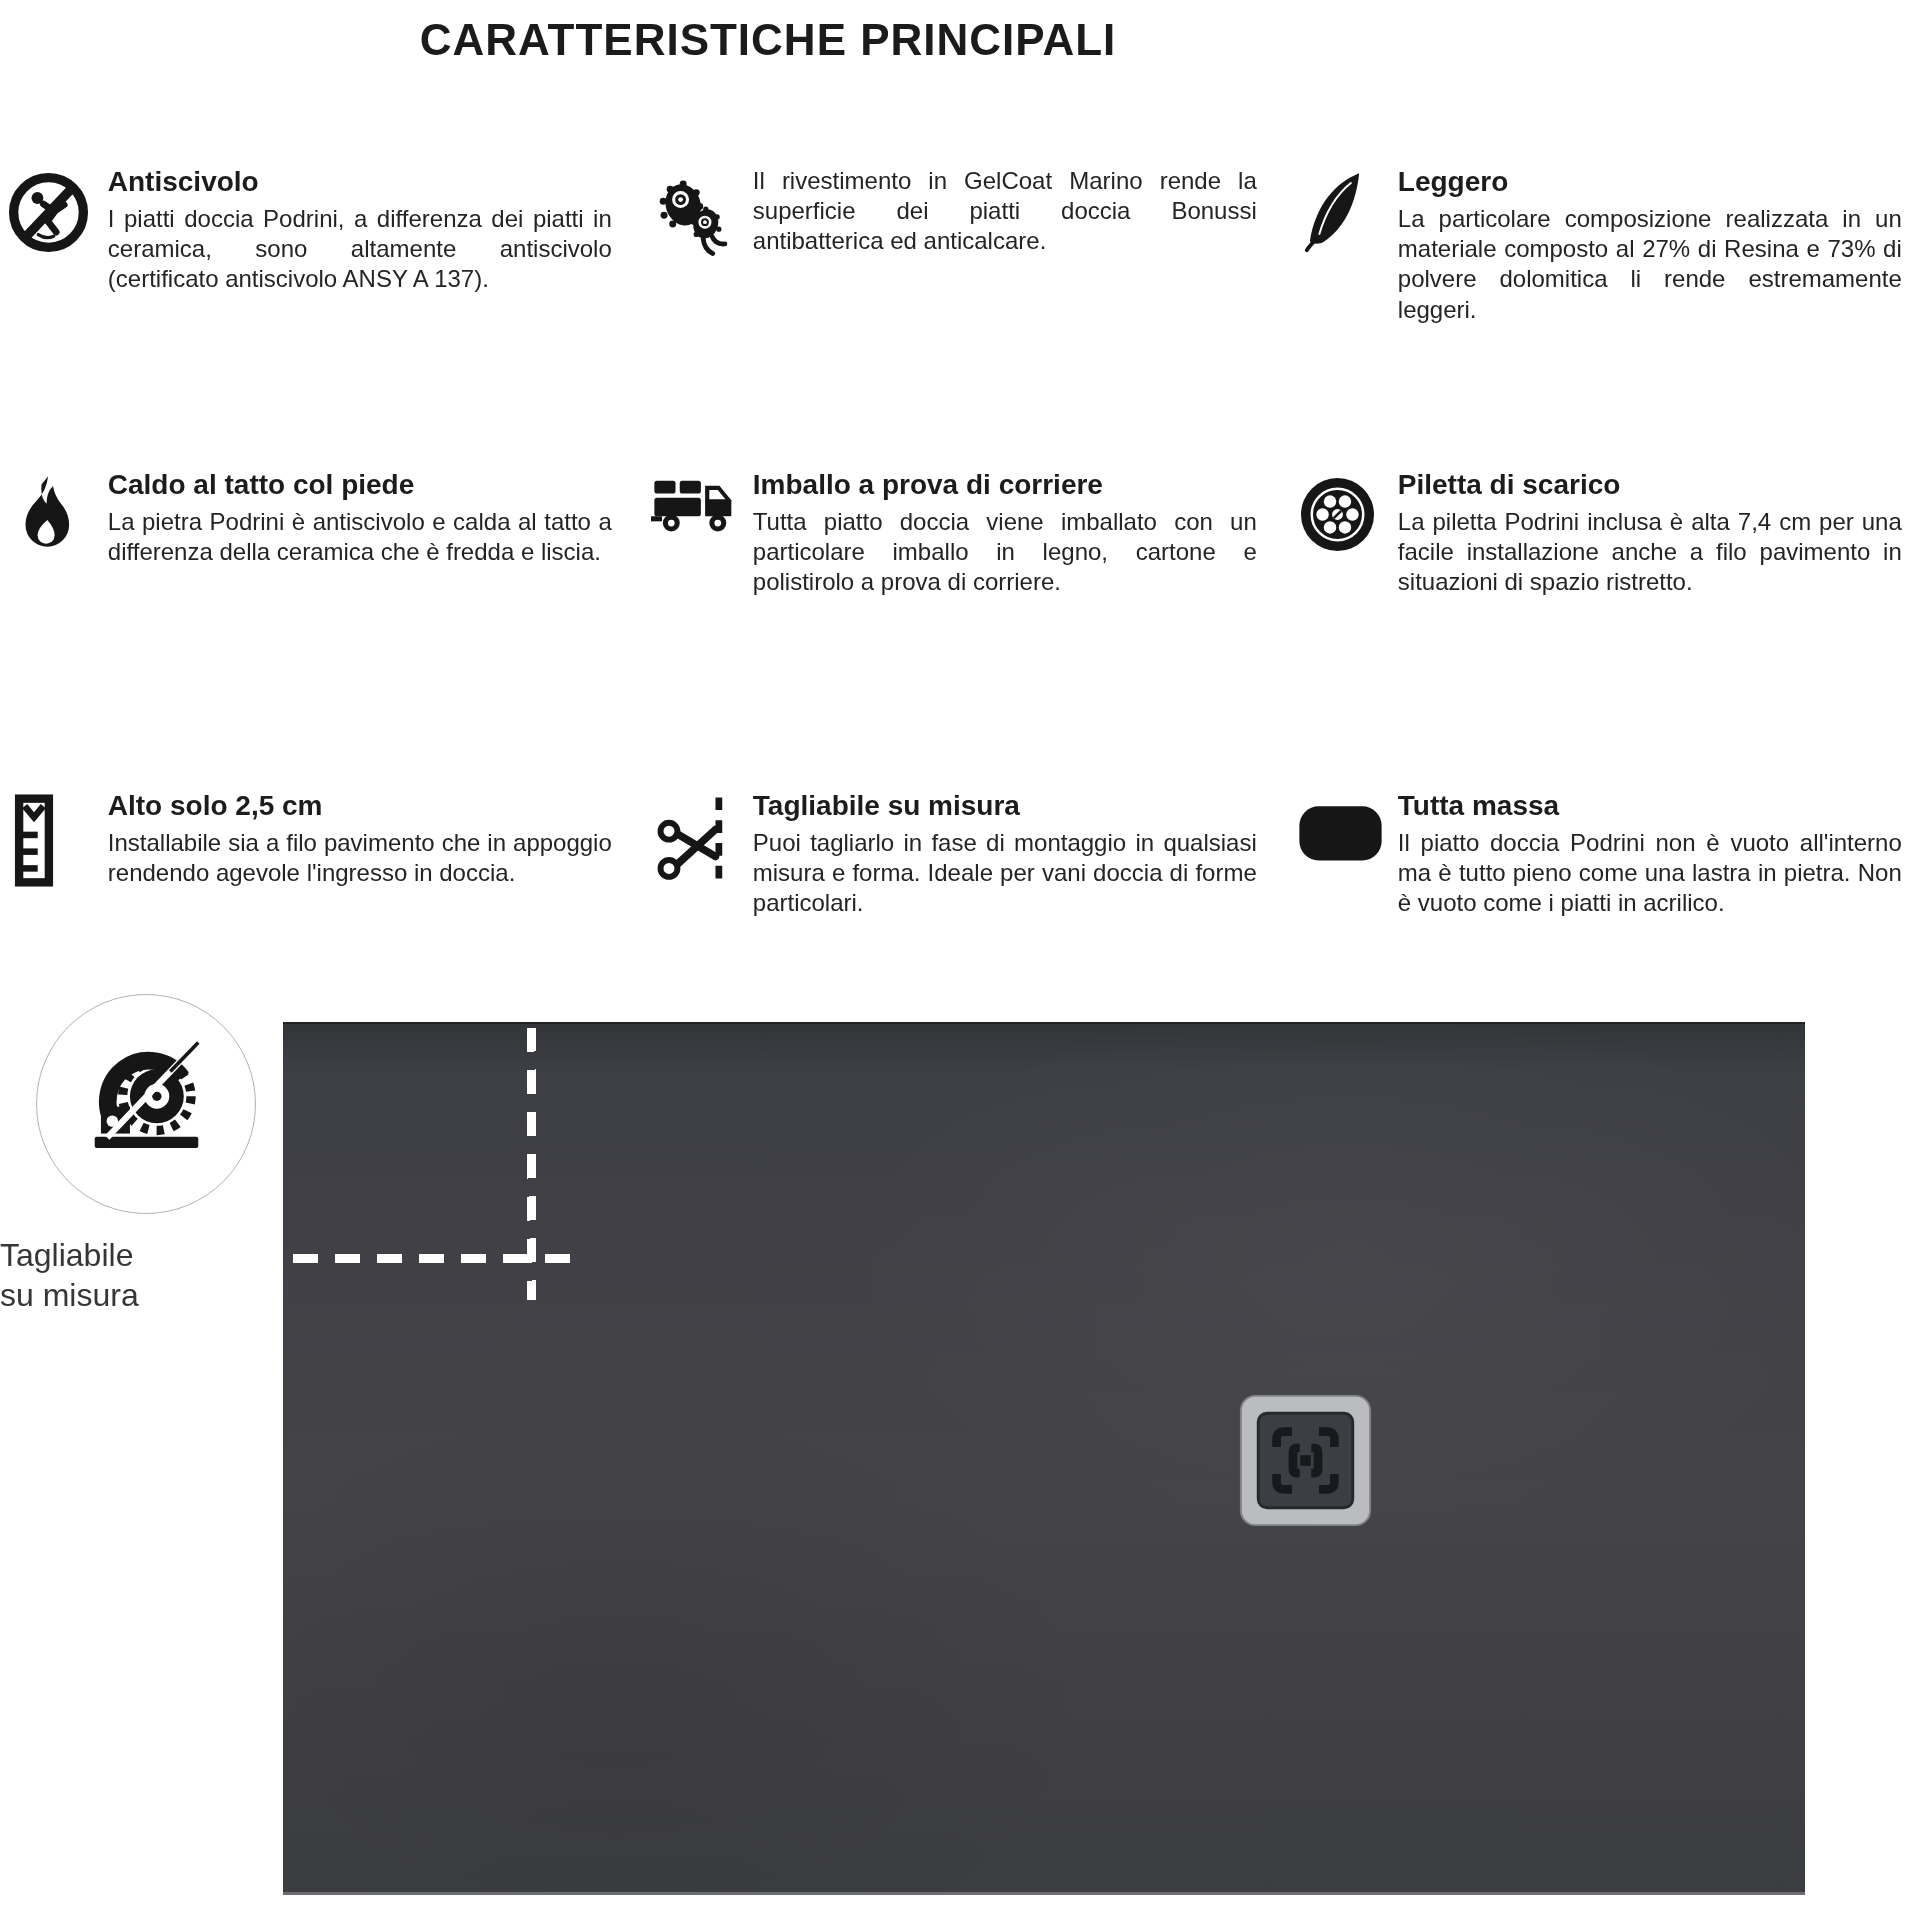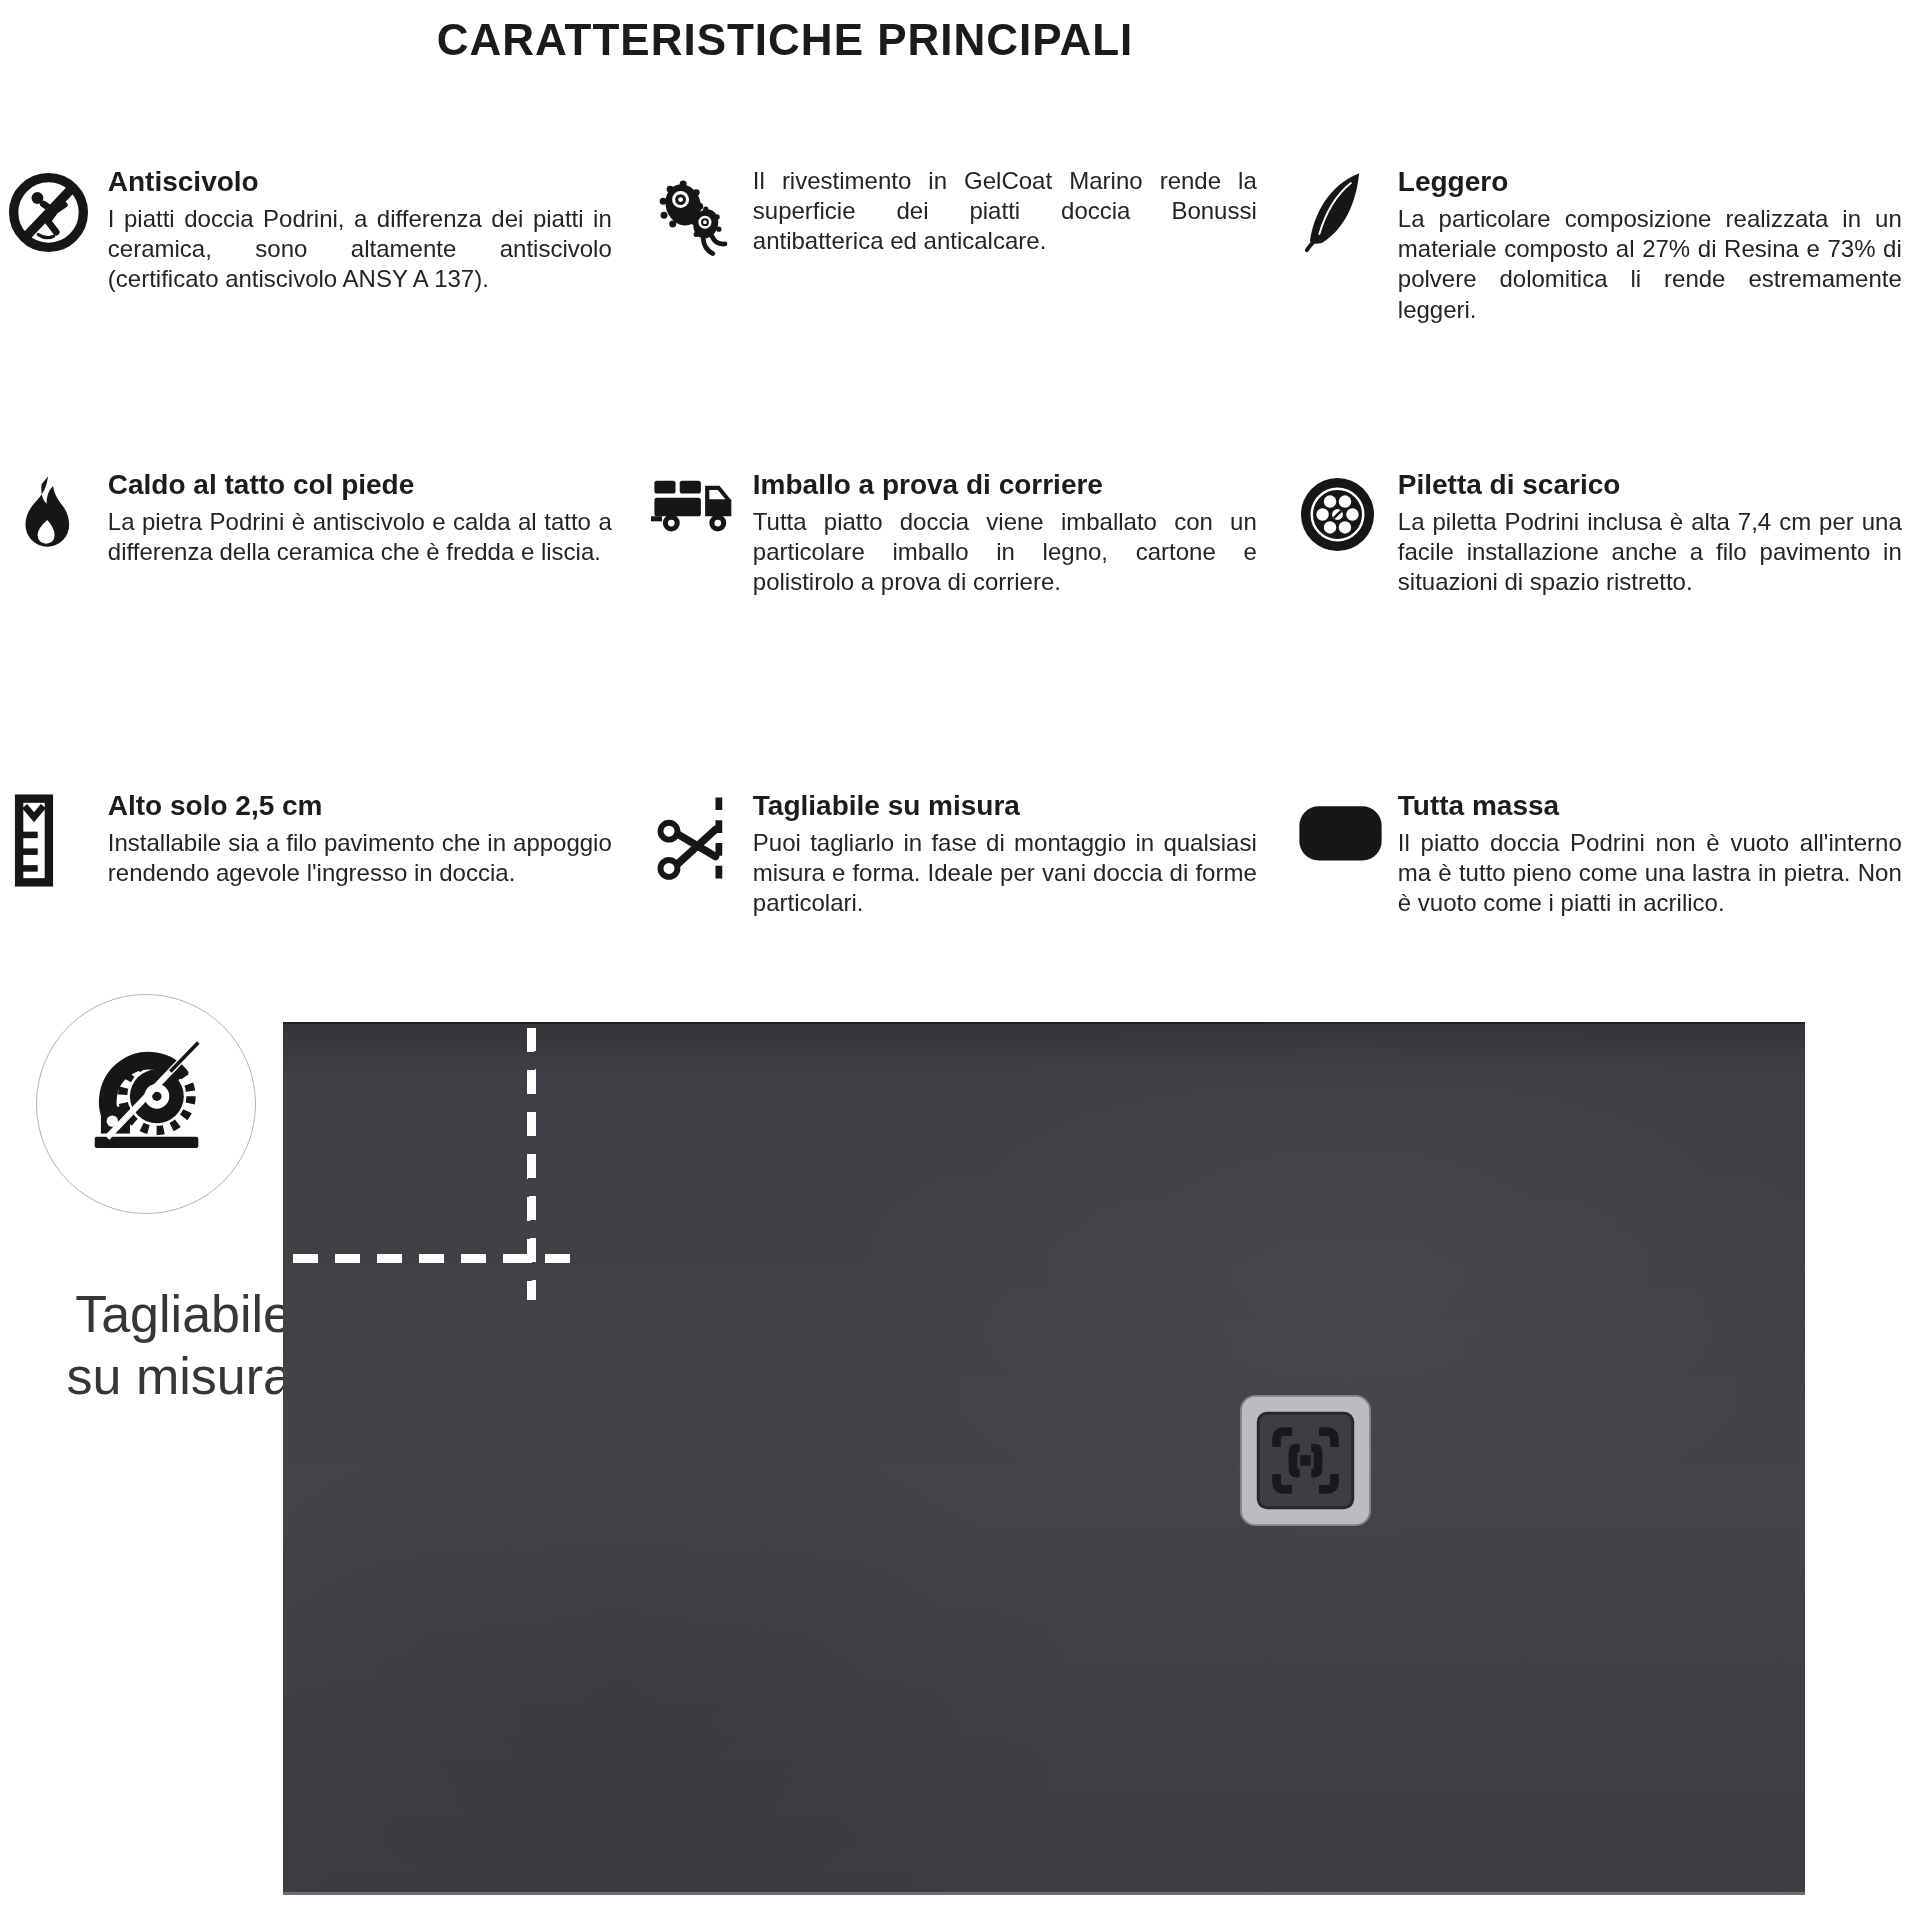--- a/index.html
+++ b/index.html
@@ -5,21 +5,21 @@
   * { box-sizing: border-box; }
   html,body { margin:0; padding:0; }
   body {
     width:1931px; height:1931px; position:relative; overflow:hidden;
     background:#ffffff;
     font-family:"Liberation Sans", sans-serif;
     color:#222;
   }
   
   .page-title {
-    position:absolute; top:15.4px; left:17px; width:1536px;
+    position:absolute; top:15.4px; left:0; width:1536px;
     text-align:center; font-size:44px; font-weight:bold;
     letter-spacing:1px; color:#1b1b1c; margin:0;
   }
   
   .feature-row {
     position:absolute; left:5.8px; width:1896px;
     display:grid; grid-template-columns:606px 606px 606px; column-gap:39px;
   }
   .row1 { top:166px; }
   .row2 { top:469px; }
@@ -40,21 +40,21 @@
     text-align:justify; hyphens:auto;
   }
   
   .badge-circle {
     position:absolute; left:36px; top:994px; width:220px; height:220px;
     border-radius:50%; border:1.4px solid #b3b3b3; background:#fff;
     display:flex; align-items:center; justify-content:center;
   }
   .badge-label {
     position:absolute; left:0; top:1238px; width:292px;
-    text-align:right; font-size:52px; line-height:1.08; color:#363636;margin-top:48px;
+    text-align:left; font-size:32px; line-height:1.08; color:#363636;
   }
   .badge-label span { display:block; margin-bottom:5.8px; }
   
   .tray {
     position:absolute; left:283px; top:1022px; width:1522px; height:873px;
     background:
       radial-gradient(869px 483px at 70% 28%, rgba(255,255,255,0.03), transparent 60%),
       radial-gradient(772px 483px at 22% 78%, rgba(0,0,0,0.07), transparent 65%),
       linear-gradient(180deg, #333438 0px, #3e3f44 48px, #434348 55%, #3c3d41 100%);
       box-shadow: inset 0 -2.9px 0 rgba(255,255,255,0.25), inset 0 1.9px 0 rgba(0,0,0,0.35);

